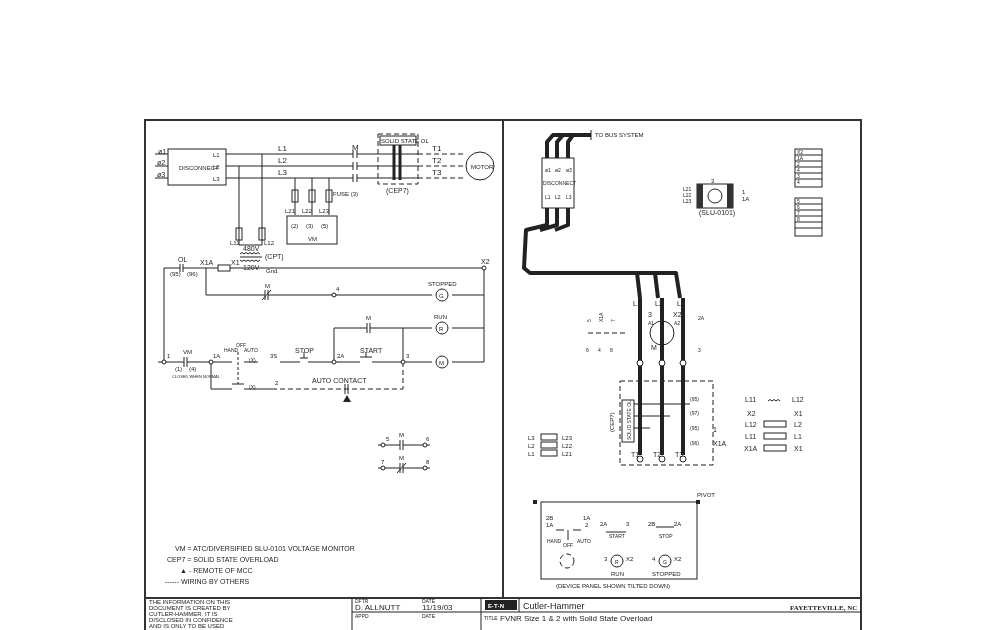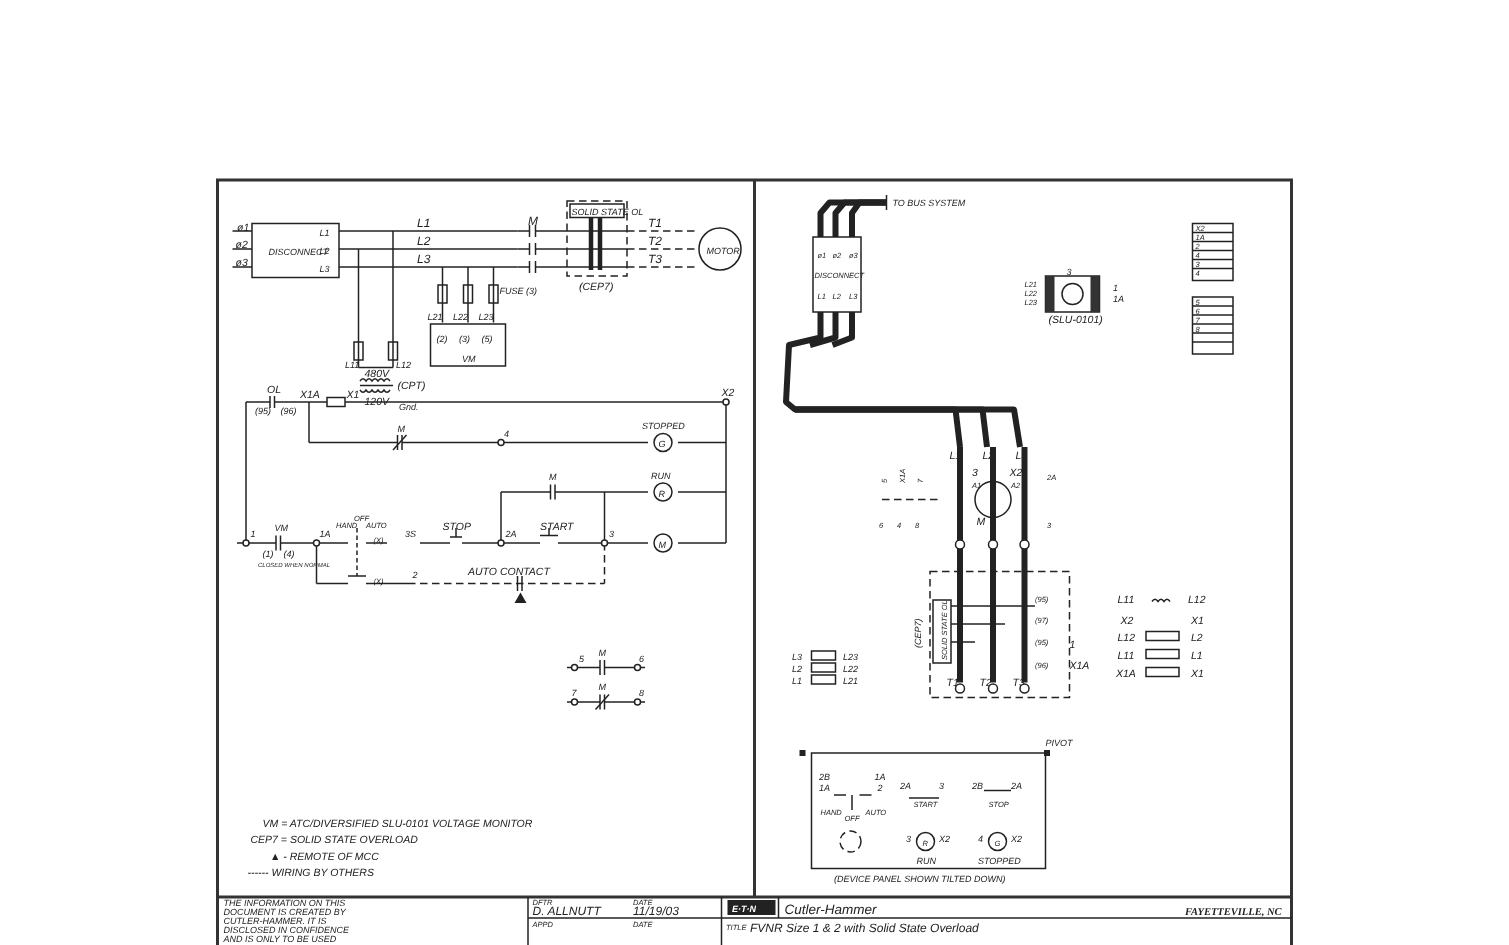--- a/index.html
+++ b/index.html
@@ -1,17 +1,17 @@
 <!DOCTYPE html>
 <html><head>
 <meta charset="utf-8">
 <style>
   html, body { margin:0; padding:0; background:#ffffff; }
   body { width:1006px; height:630px; overflow:hidden; position:relative; font-family:"Liberation Sans", sans-serif; }
-  #sheet { position:absolute; left:0; top:0; width:1006px; height:630px;font-style:italic; }
+  #sheet { position:absolute; left:0; top:0; width:1006px; height:630px; }
   svg text { font-family:"Liberation Sans", sans-serif; fill:#222; }
   .t6 { font-size:6px; }
   .t7 { font-size:7px; }
   .t8 { font-size:8px; }
   .t9 { font-size:9px; }
   .ln { stroke:#222; stroke-width:1; fill:none; }
   .thk { stroke:#222; stroke-width:4; fill:none; stroke-linejoin:round; }
   .dash { stroke:#222; stroke-width:1; fill:none; stroke-dasharray:5 3; }
   .frame { stroke:#333; stroke-width:2; fill:none; }
   .term { fill:#fff; stroke:#222; stroke-width:1; }

